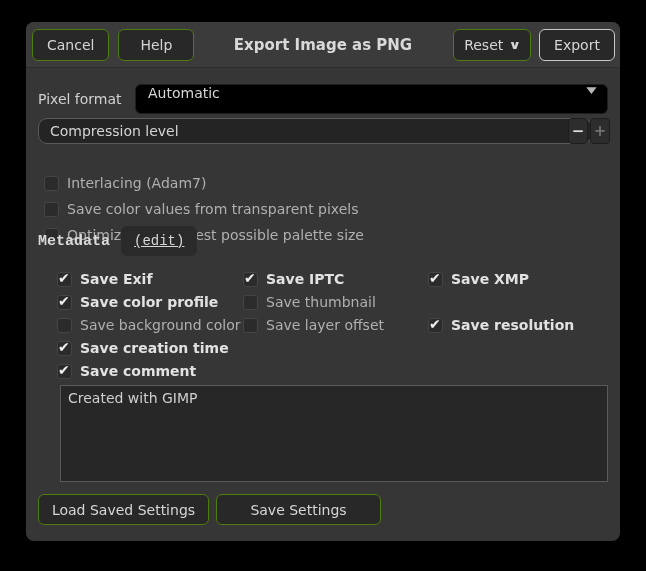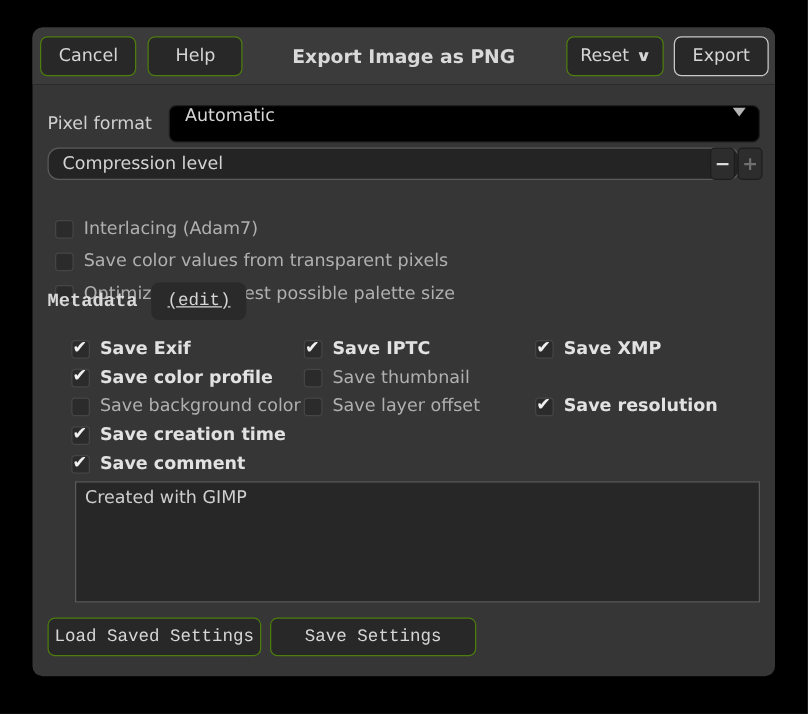--- a/index.html
+++ b/index.html
@@ -140,21 +140,21 @@
     border: 1px solid #5a5a5a;
     color: #cfcfcf;
     font-family: "DejaVu Sans", "Liberation Sans", sans-serif;
     font-size: 14px;
     padding: 4px 7px;
     resize: none;
     outline: none;
     display: block;
   }
   
-  .footer { position: absolute; left: 12px; top: 472px; display: flex; font-family: Liberation Mono, monospace; }
+  .footer { position: absolute; left: 12px; top: 472px; display: flex; }
   .ft-btn { height: 31px; }
   .ft-load { width: 171px; margin-right: 7px; }
   .ft-save { width: 165px; text-align: center; }
 </style>
 </head>
 <body>
 
 <div class="dialog">
 
   <div class="titlebar">

